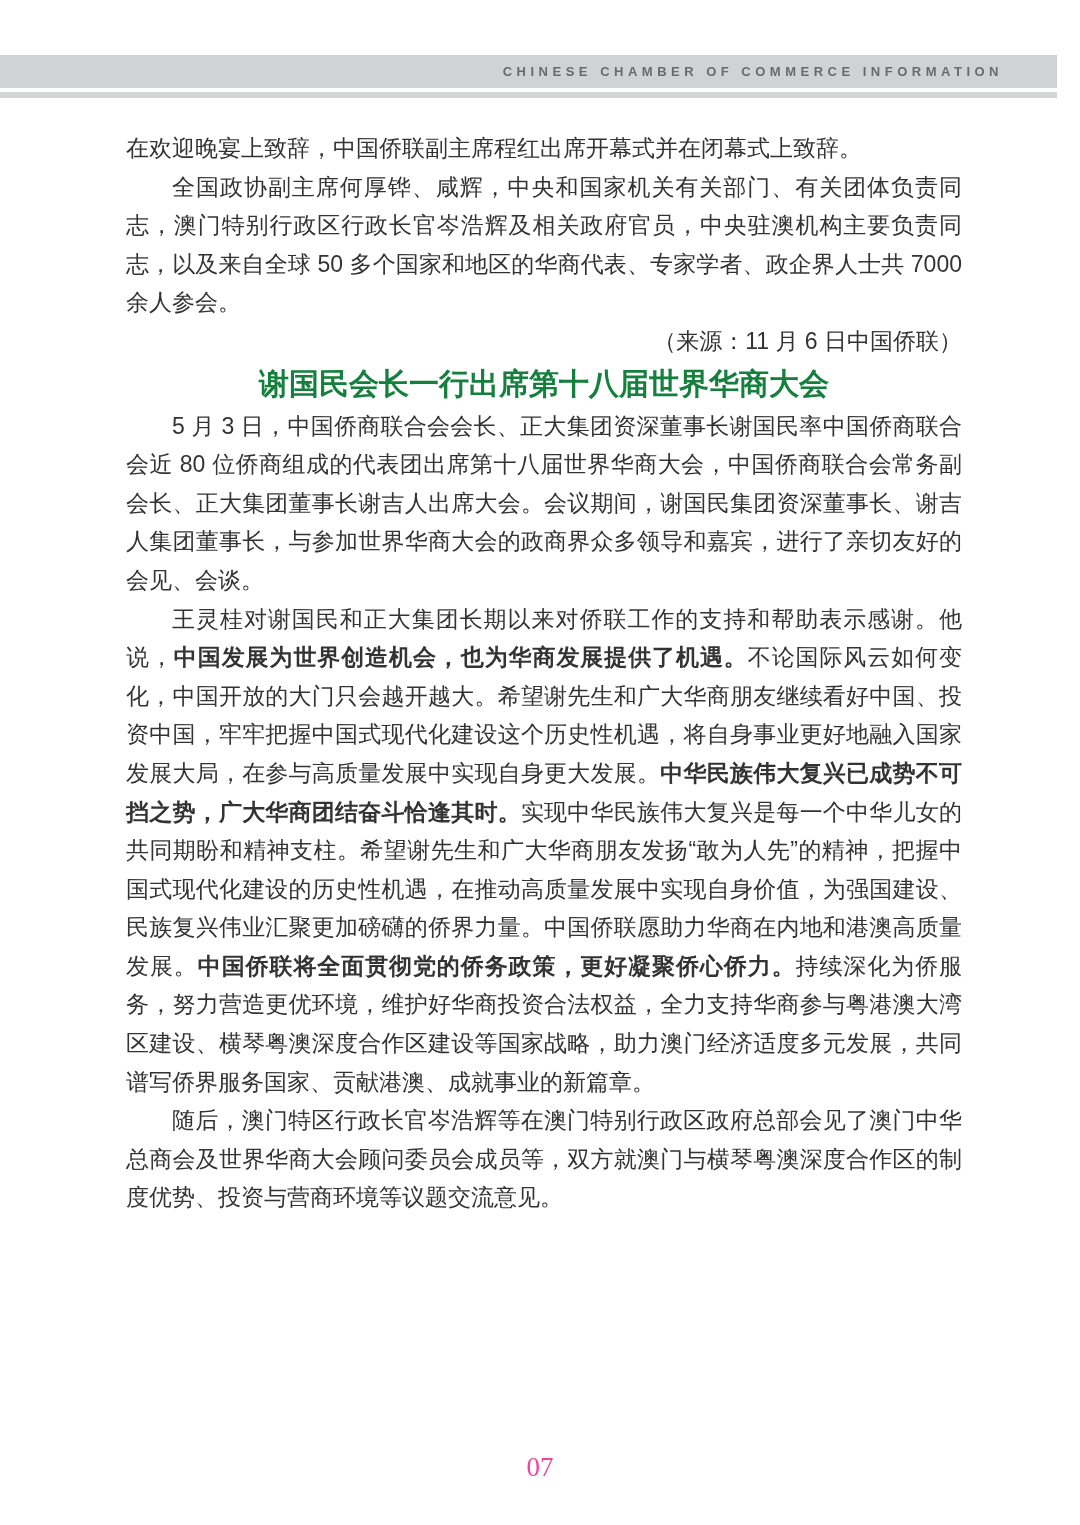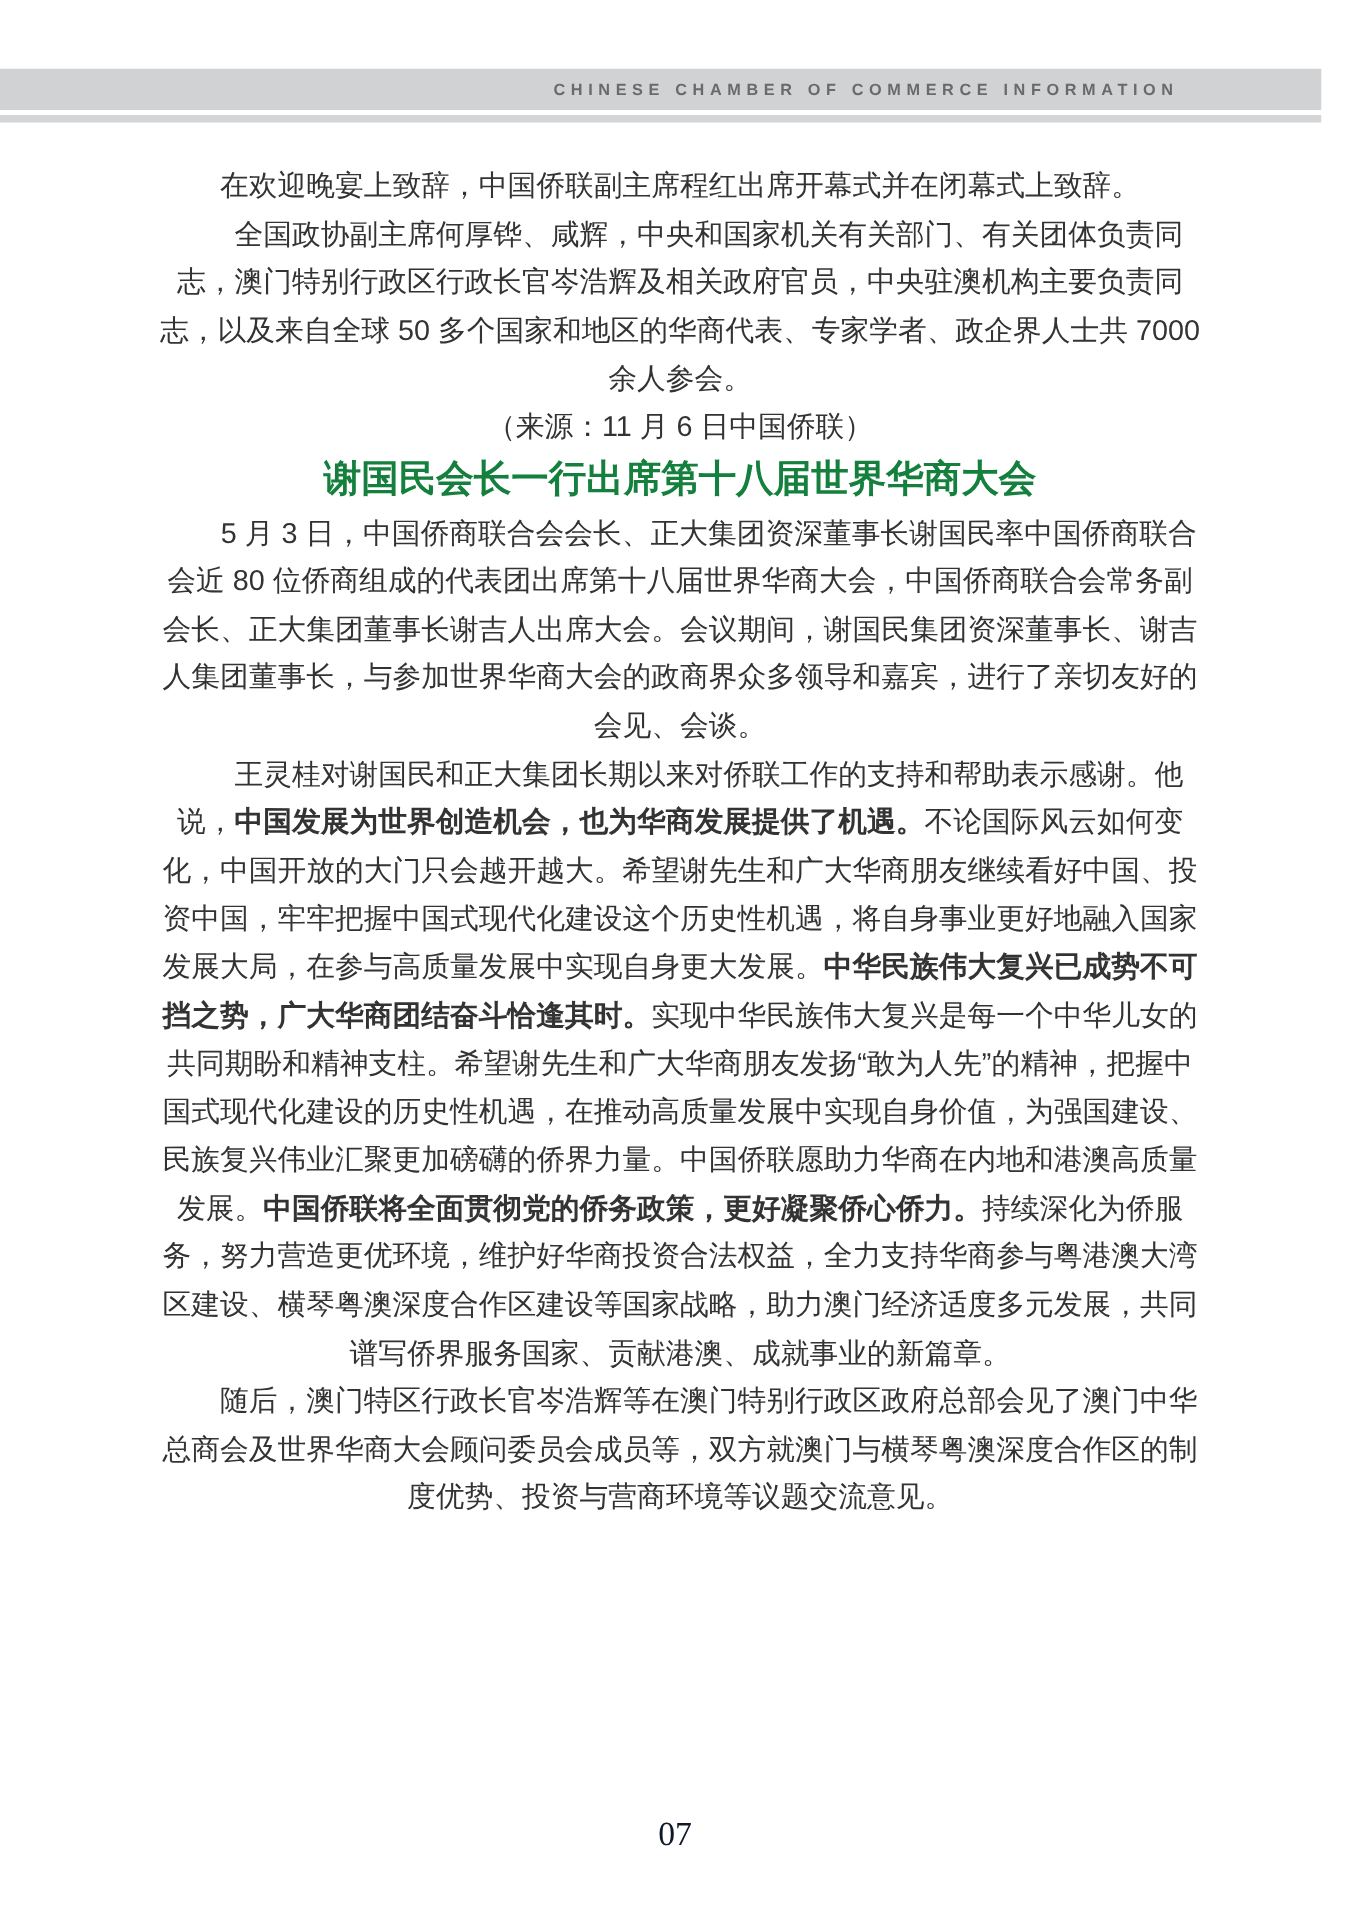--- a/index.html
+++ b/index.html
@@ -16,21 +16,21 @@
   .banner-bar {
     position: absolute;
     left: 0;
     top: 55px;
     width: 1057px;
     height: 33px;
     background: #d1d2d4;
     display: flex;
     align-items: center;
     justify-content: flex-end;
-    padding-right: 114px;
+    padding-right: 54px;
     box-sizing: border-box;
   }
   .banner-text {
     font-size: 13px;
     font-weight: bold;
     letter-spacing: 4.5px;
     color: #696a6c;
     white-space: nowrap;
   }
   .banner-bar-thin {
@@ -46,21 +46,21 @@
   .content {
     position: absolute;
     left: 126px;
     top: 129px;
     width: 836px;
     color: #333333;
     font-size: 23px;
     line-height: 38.6px;
     text-align: justify;
   }
-  .content p { margin: 0; text-align: center; }
+  .content p { margin: 0; }
   .para { text-indent: 2em; }
   .para.no-indent { text-indent: 0; }
   .bold { font-weight: bold; }
 
   .source-line {
     text-align: right;
     text-indent: 0;
   }
 
   .article-title {
@@ -76,21 +76,21 @@
   .page-footer {
     position: absolute;
     left: 0;
     top: 1452px;
     width: 100%;
     text-align: center;
   }
   .page-number {
     font-family: "Liberation Serif", "DejaVu Serif", serif;
     font-size: 27px;
-    color: #0f172a;
+    color: #ec4899;
   }
 </style>
 </head>
 <body>
 
 <div class="page">
 
   <div class="banner-bar">
     <span class="banner-text">CHINESE CHAMBER OF COMMERCE INFORMATION</span>
   </div>

